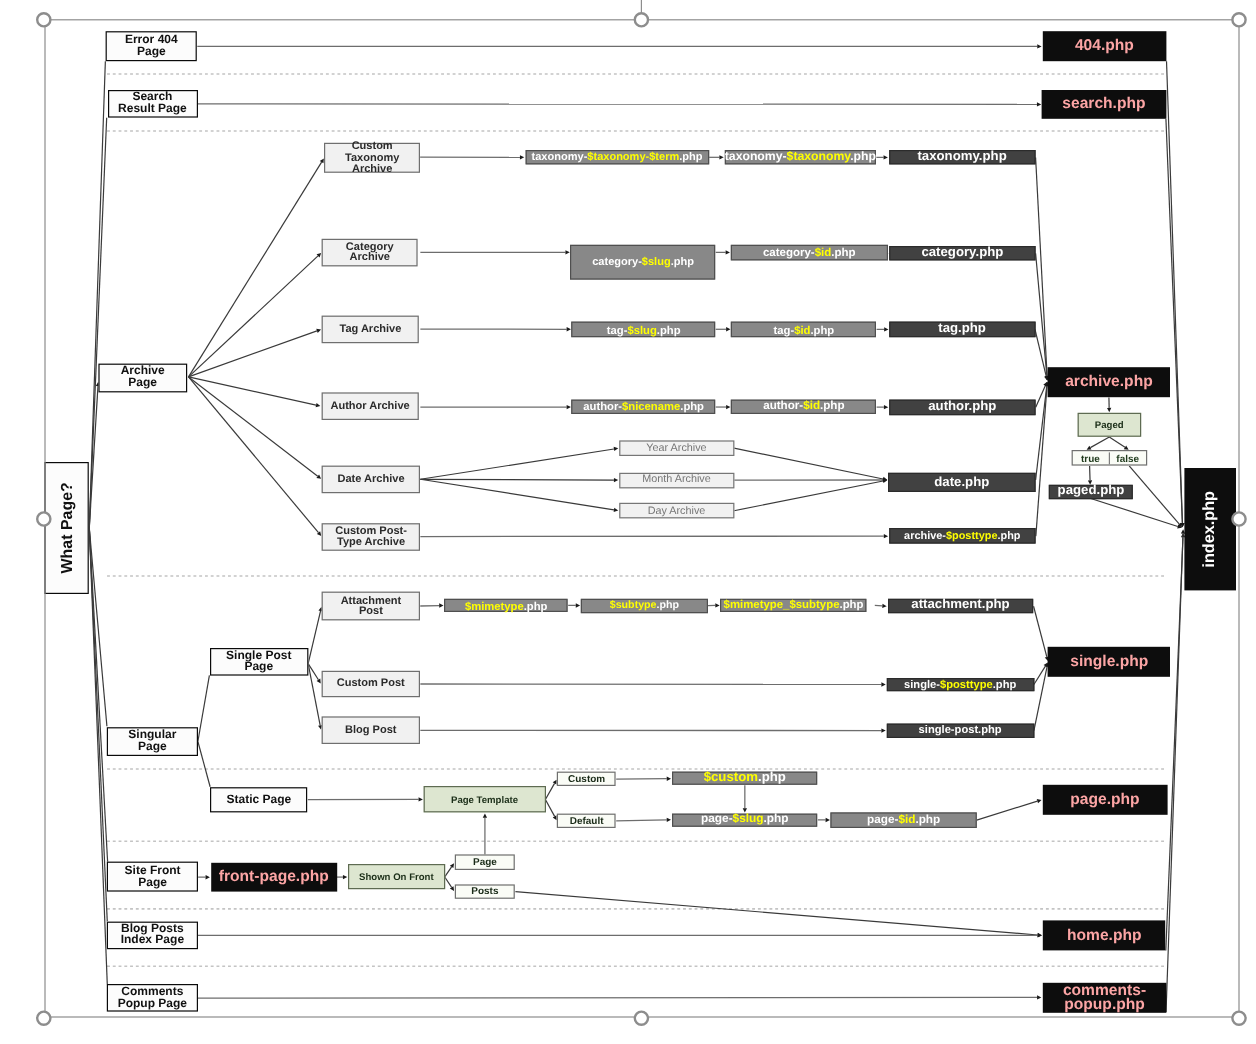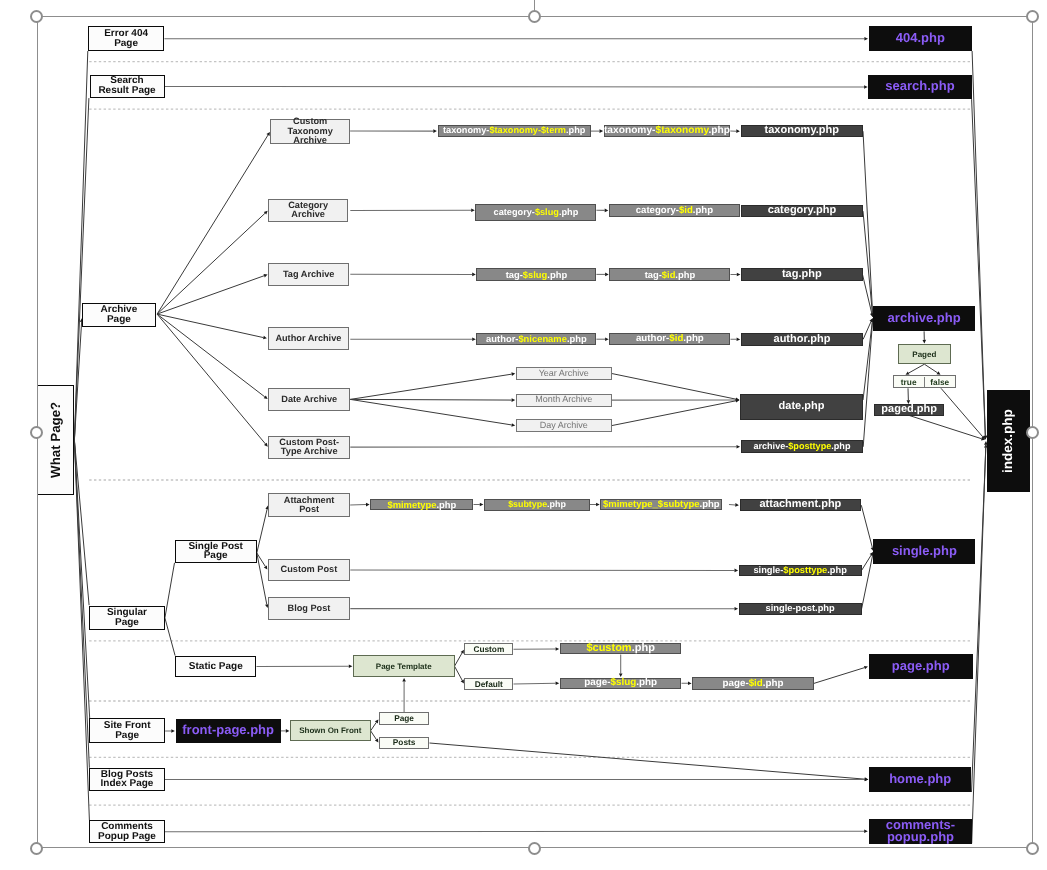--- a/index.html
+++ b/index.html
@@ -29,21 +29,21 @@
   .mid{background:#888888;border:1px solid #4f4f4f;font-size:9px;}
   .mid .lbl{font-size:inherit;font-weight:bold;color:#ffffff;line-height:9.5px;}
 
   .dark{background:#414141;border:1px solid #2b2b2b;font-size:11px;}
   .dark .lbl{font-size:inherit;font-weight:bold;color:#ffffff;line-height:11.5px;}
 
   .mid .lbl i,.dark .lbl i{font-style:normal;}
   .mid .lbl i.acc,.dark .lbl i.acc{color:#ffff00;}
 
   .black{background:#0d0d0d;border:0;}
-  .black .lbl{font-size:13px;font-weight:bold;color:#8b5cf6;line-height:12.2px;position:relative;top:-0.5px;}
+  .black .lbl{font-size:13px;font-weight:bold;color:#fca5a5;line-height:12.2px;position:relative;top:-0.5px;}
 
   .green{background:#dde6d0;border:1.2px solid #5e6b52;}
   .green .lbl{font-size:8px;font-weight:bold;color:#1b2e18;line-height:9px;}
 
   .opt{background:#fafcf6;border:1.1px solid #6f6f6f;}
   .opt .lbl{font-size:8.3px;font-weight:bold;color:#192a17;line-height:9px;}
   .opt.pair{display:flex;padding:0;}
   .opt.pair .half{flex:1;display:flex;align-items:center;justify-content:center;
         font-size:8.3px;font-weight:bold;color:#1f3a1c;}
   .opt.pair .half:first-child{border-right:1px solid #7d7d7d;}
@@ -358,21 +358,21 @@
 <div class="node mid" style="left:437.5px;top:125.1px;width:153.4px;height:11.9px;font-size:9.2px;">
  <div class="lbl">
         <span><i>taxonomy-</i><i class="acc">$taxonomy-$term</i><i>.php</i></span>
       </div>
 </div>
 <div class="node mid" style="left:603.7px;top:125.1px;width:126.6px;height:12.0px;font-size:10.2px;">
  <div class="lbl">
         <span><i>taxonomy-</i><i class="acc">$taxonomy</i><i>.php</i></span>
       </div>
 </div>
-<div class="node mid" style="left:475.4px;top:204.1px;width:121.0px;height:17px;font-size:9.2px;">
+<div class="node mid" style="left:475.4px;top:204.1px;width:121.0px;height:29px;font-size:9.2px;">
  <div class="lbl">
         <span><i>category-</i><i class="acc">$slug</i><i>.php</i></span>
       </div>
 </div>
 <div class="node mid" style="left:608.9px;top:204.2px;width:131px;height:12.4px;font-size:9.6px;">
  <div class="lbl">
         <span><i>category-</i><i class="acc">$id</i><i>.php</i></span>
       </div>
 </div>
 <div class="node mid" style="left:476.4px;top:268.2px;width:120.0px;height:12.4px;font-size:9.4px;">
@@ -439,21 +439,21 @@
 <div class="node dark" style="left:741.0px;top:268.3px;width:121.5px;height:12.5px;">
  <div class="lbl">
         <span><i>tag.php</i></span>
       </div>
 </div>
 <div class="node dark" style="left:740.8px;top:333.0px;width:122.3px;height:12.9px;">
  <div class="lbl">
         <span><i>author.php</i></span>
       </div>
 </div>
-<div class="node dark" style="left:740.0px;top:393.8px;width:123.0px;height:26px;">
+<div class="node dark" style="left:740.0px;top:393.8px;width:123.0px;height:16px;align-items:flex-end;">
  <div class="lbl">
         <span><i>date.php</i></span>
       </div>
 </div>
 <div class="node dark" style="left:740.7px;top:440.4px;width:122.5px;height:12.9px;font-size:9.1px;">
  <div class="lbl">
         <span><i>archive-</i><i class="acc">$posttype</i><i>.php</i></span>
       </div>
 </div>
 <div class="node dark" style="left:739.5px;top:499.1px;width:121.8px;height:12.2px;">

